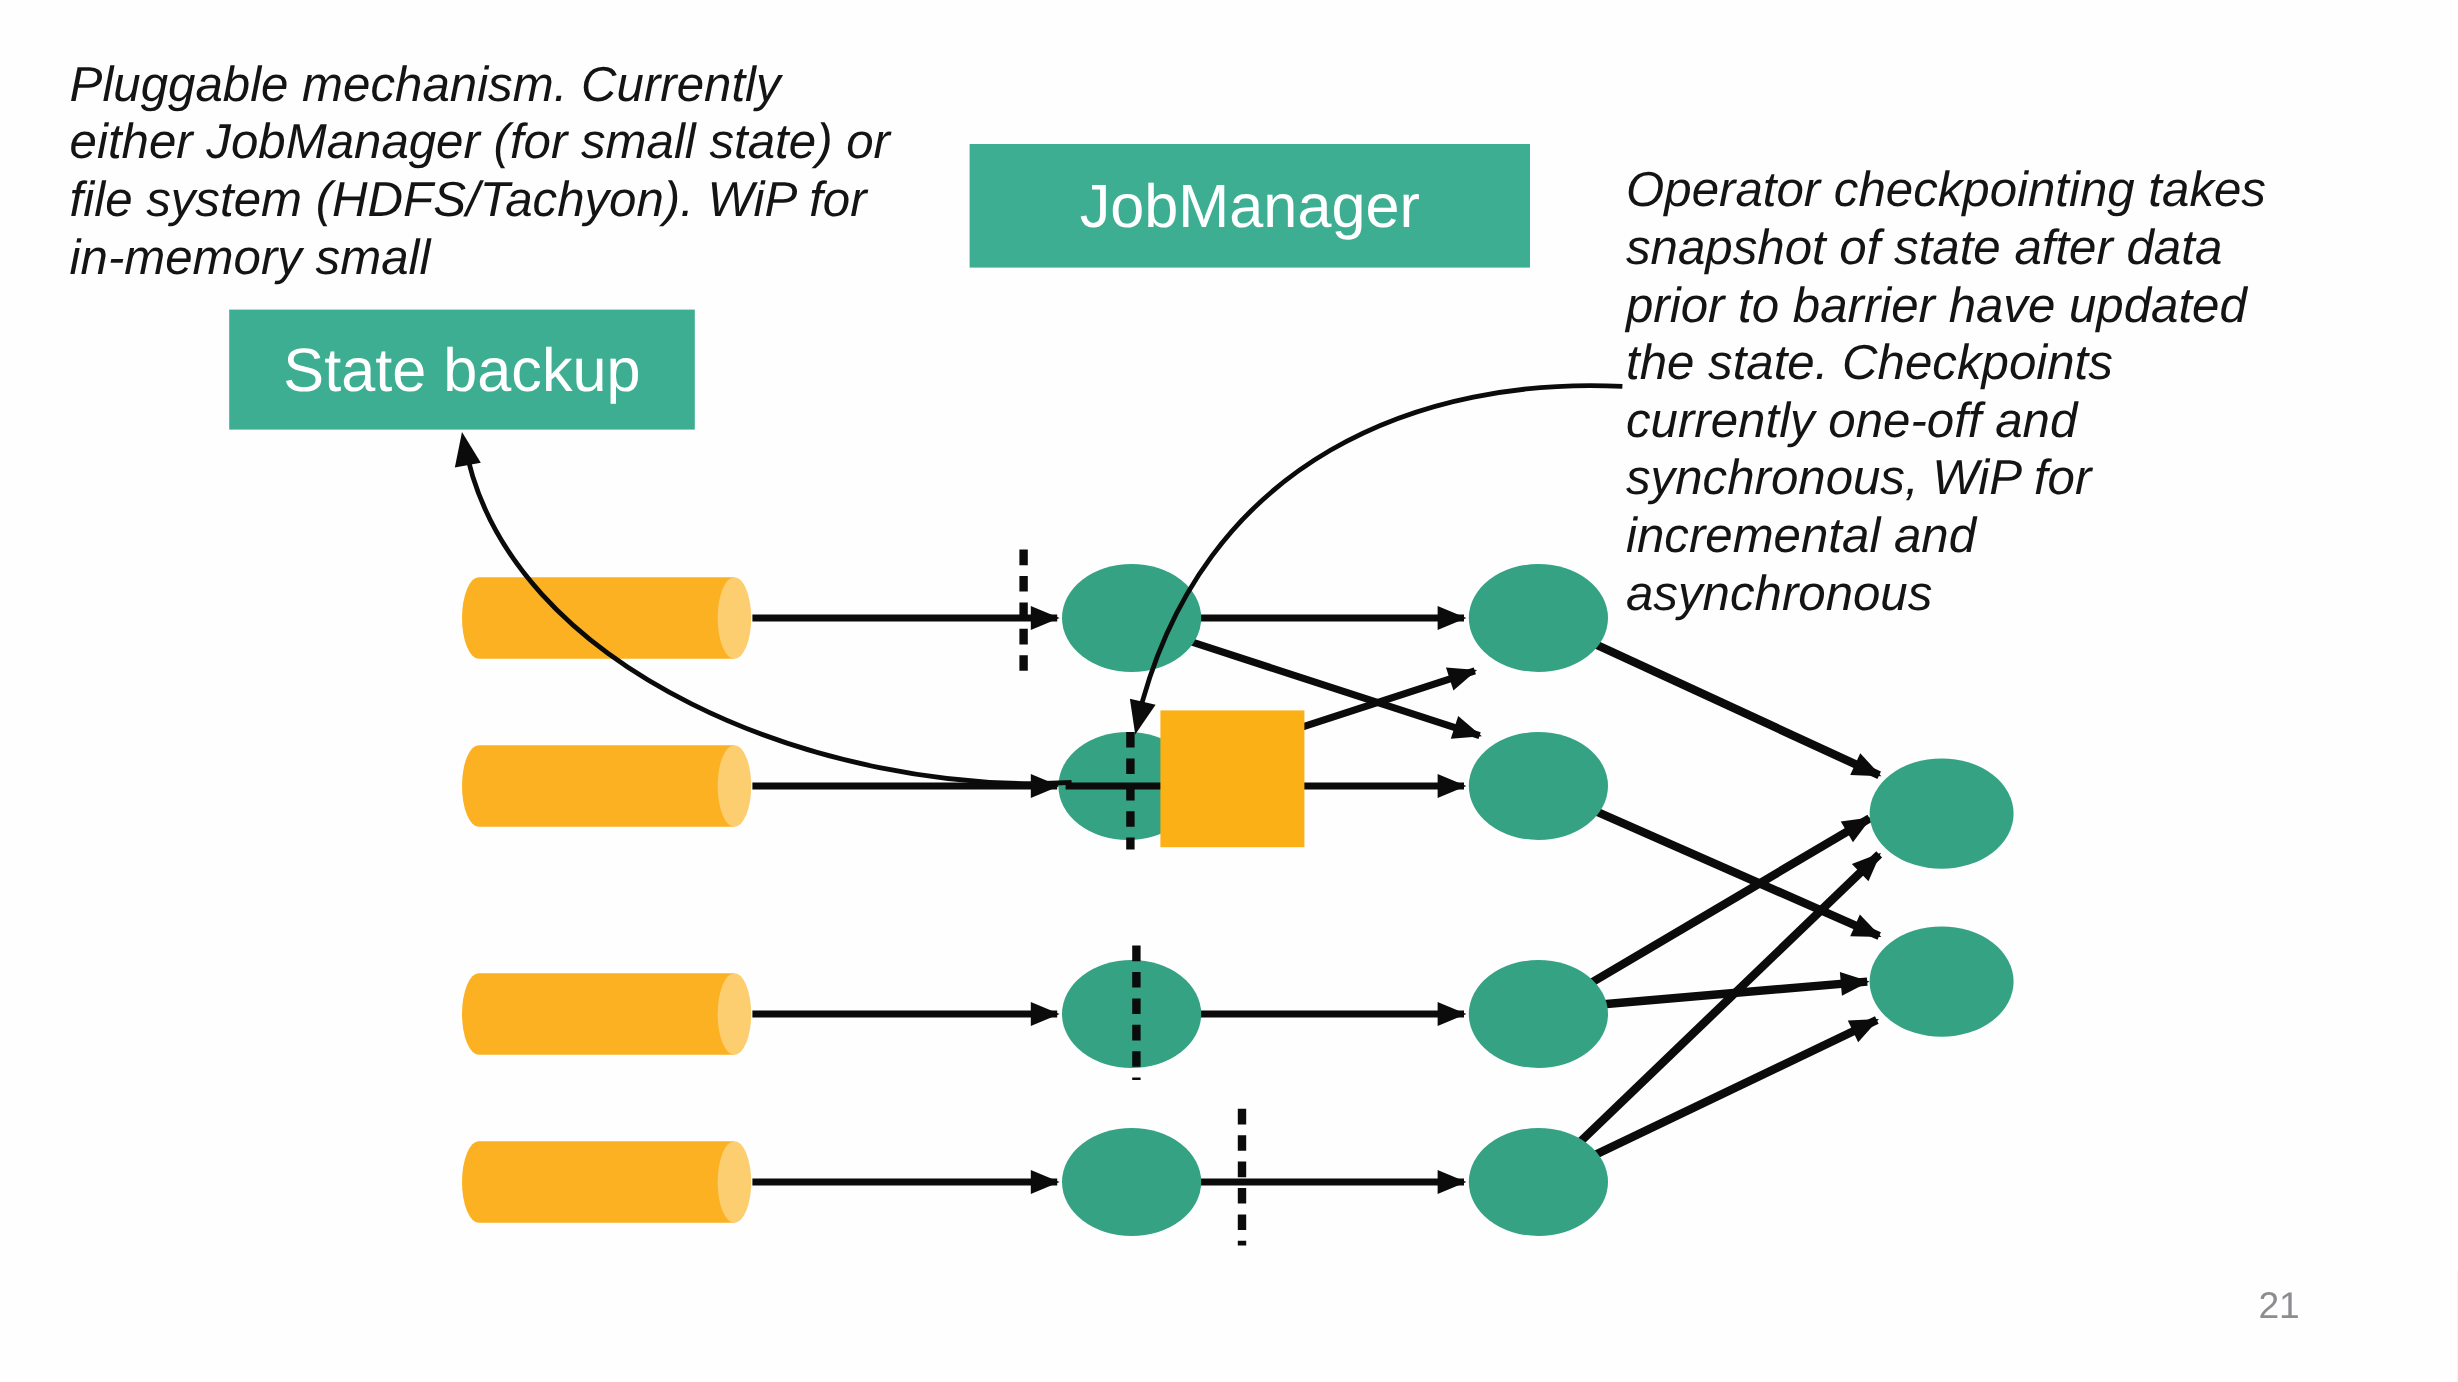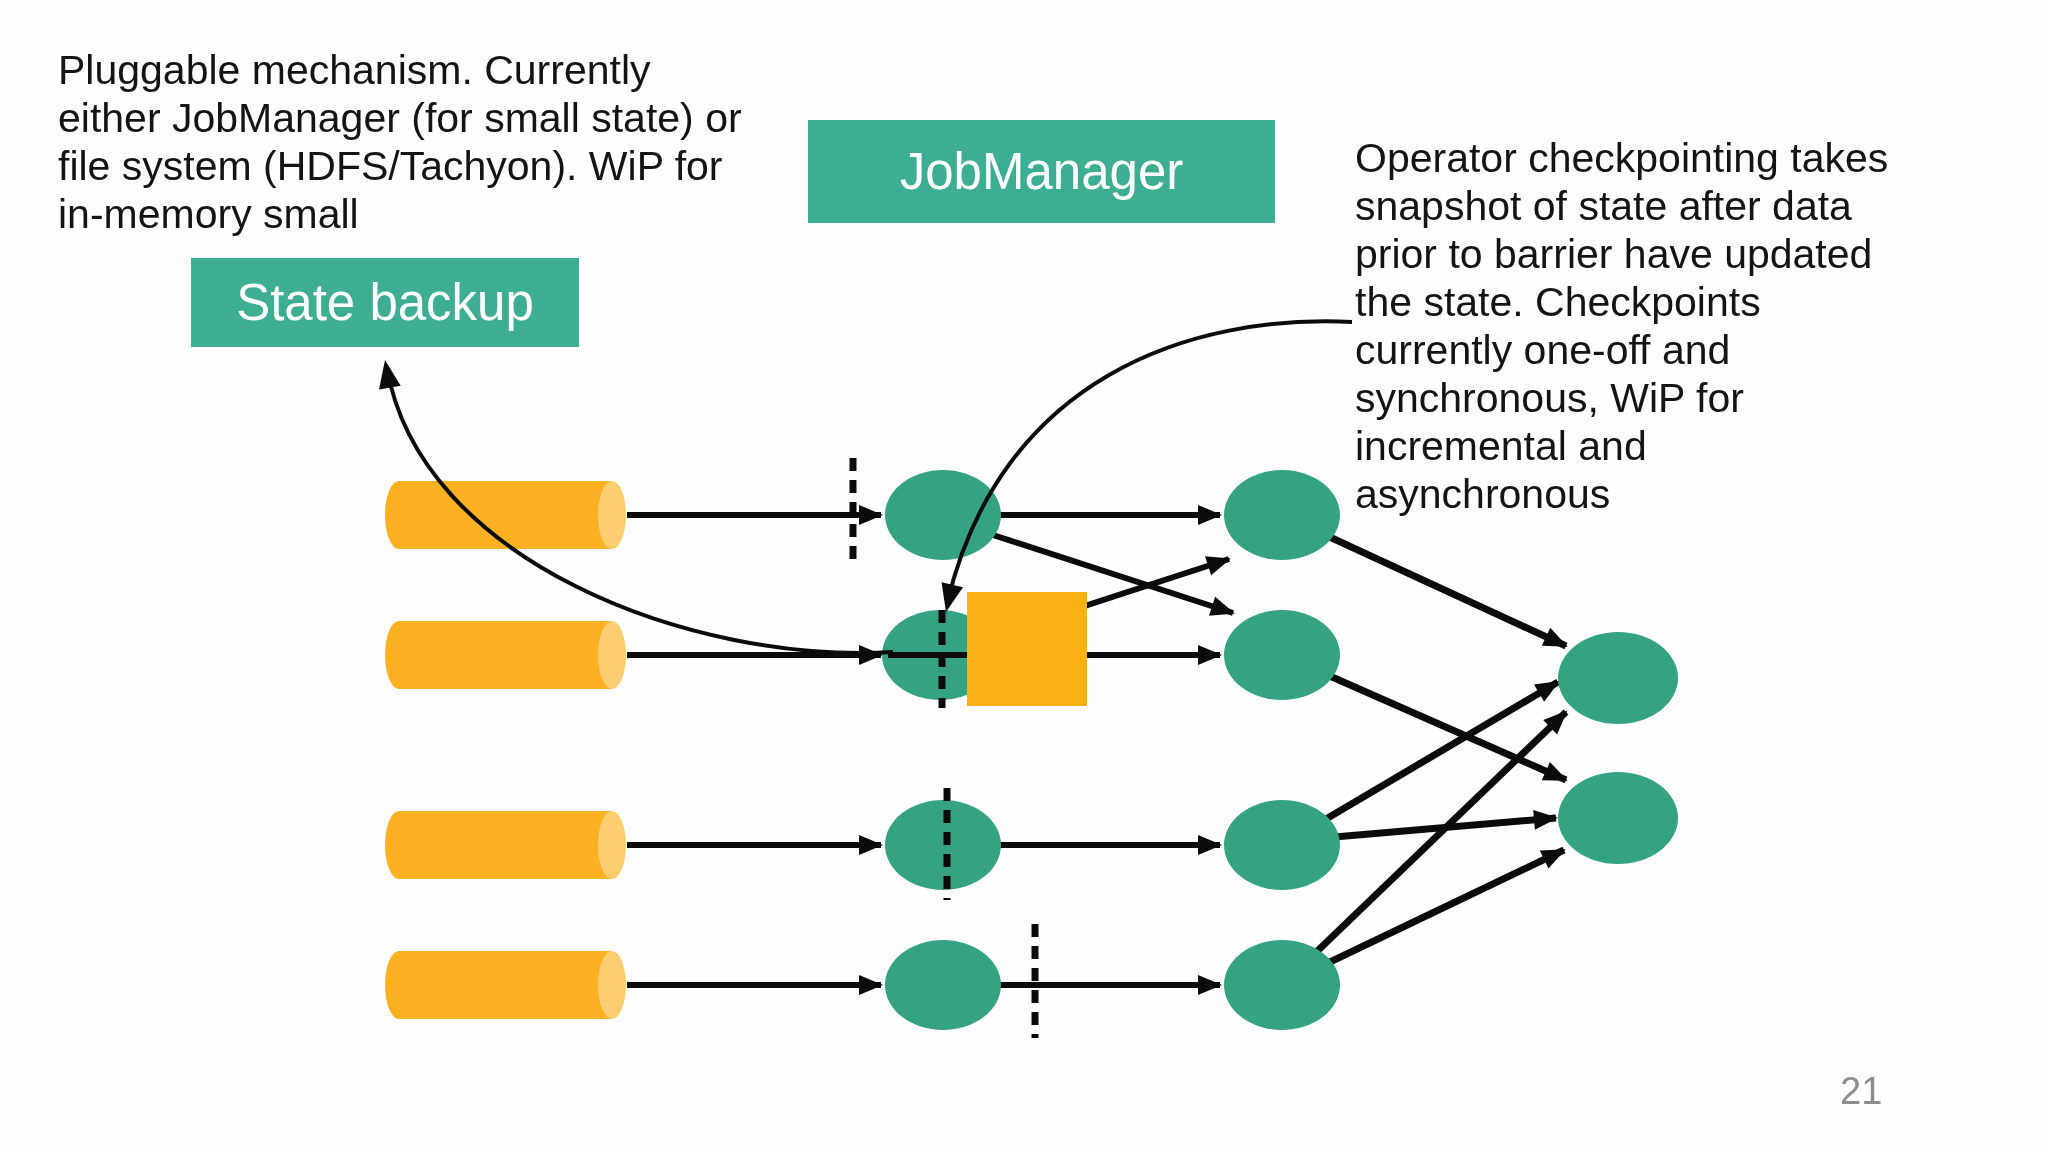--- a/index.html
+++ b/index.html
@@ -7,32 +7,32 @@
     position:relative;
     width:2048px;height:1152px;
     background:var(--background,#fefefe);
     overflow:hidden;
     font-family:"Liberation Sans", sans-serif;
     color:var(--text_black,#141414);
   }
   .note{position:absolute;font-size:41px;line-height:48px;white-space:nowrap;letter-spacing:0;}
   .note-left{left:58px;top:46px;}
   .note-right{left:1355px;top:134px;}
-  .nline{display:block;}
+  .nline{display:block;font-style:italic;}
   .label-box{
     position:absolute;
     background:var(--teal_box,#3EAE92);
     color:#ffffff;
     display:flex;align-items:center;justify-content:center;
     font-size:51px;
   }
   .box-jobmanager{left:808px;top:120px;width:467px;height:103px;}
-  .box-statebackup{left:191px;top:258px;width:388px;height:89px;}
+  .box-statebackup{left:191px;top:258px;width:388px;height:100px;}
   .diagram{position:absolute;left:0;top:0;}
-  .page-number{position:absolute;left:1840px;top:1070px;font-size:38px;color:var(--page_gray,#8C8C91);}
+  .page-number{position:absolute;left:1882px;top:1070px;font-size:31px;color:var(--page_gray,#8C8C91);}
   
   .conn{stroke:var(--line_black,#0b0b0b);fill:none;}
   .w6{stroke-width:6px;}
   .w7{stroke-width:7px;}
   .barrier{stroke:var(--line_black,#0b0b0b);stroke-width:7px;stroke-dasharray:13 9;fill:none;}
   .node{fill:var(--green_node,#35A284);}
   .cyl-body{fill:var(--yellow_body,#FBB122);}
   .cyl-cap{fill:var(--yellow_cap,#FCCE6F);}
   .snapshot{fill:var(--square_yellow,#FBB116);}
   .curve{stroke:var(--line_black,#0b0b0b);stroke-width:4px;fill:none;}

